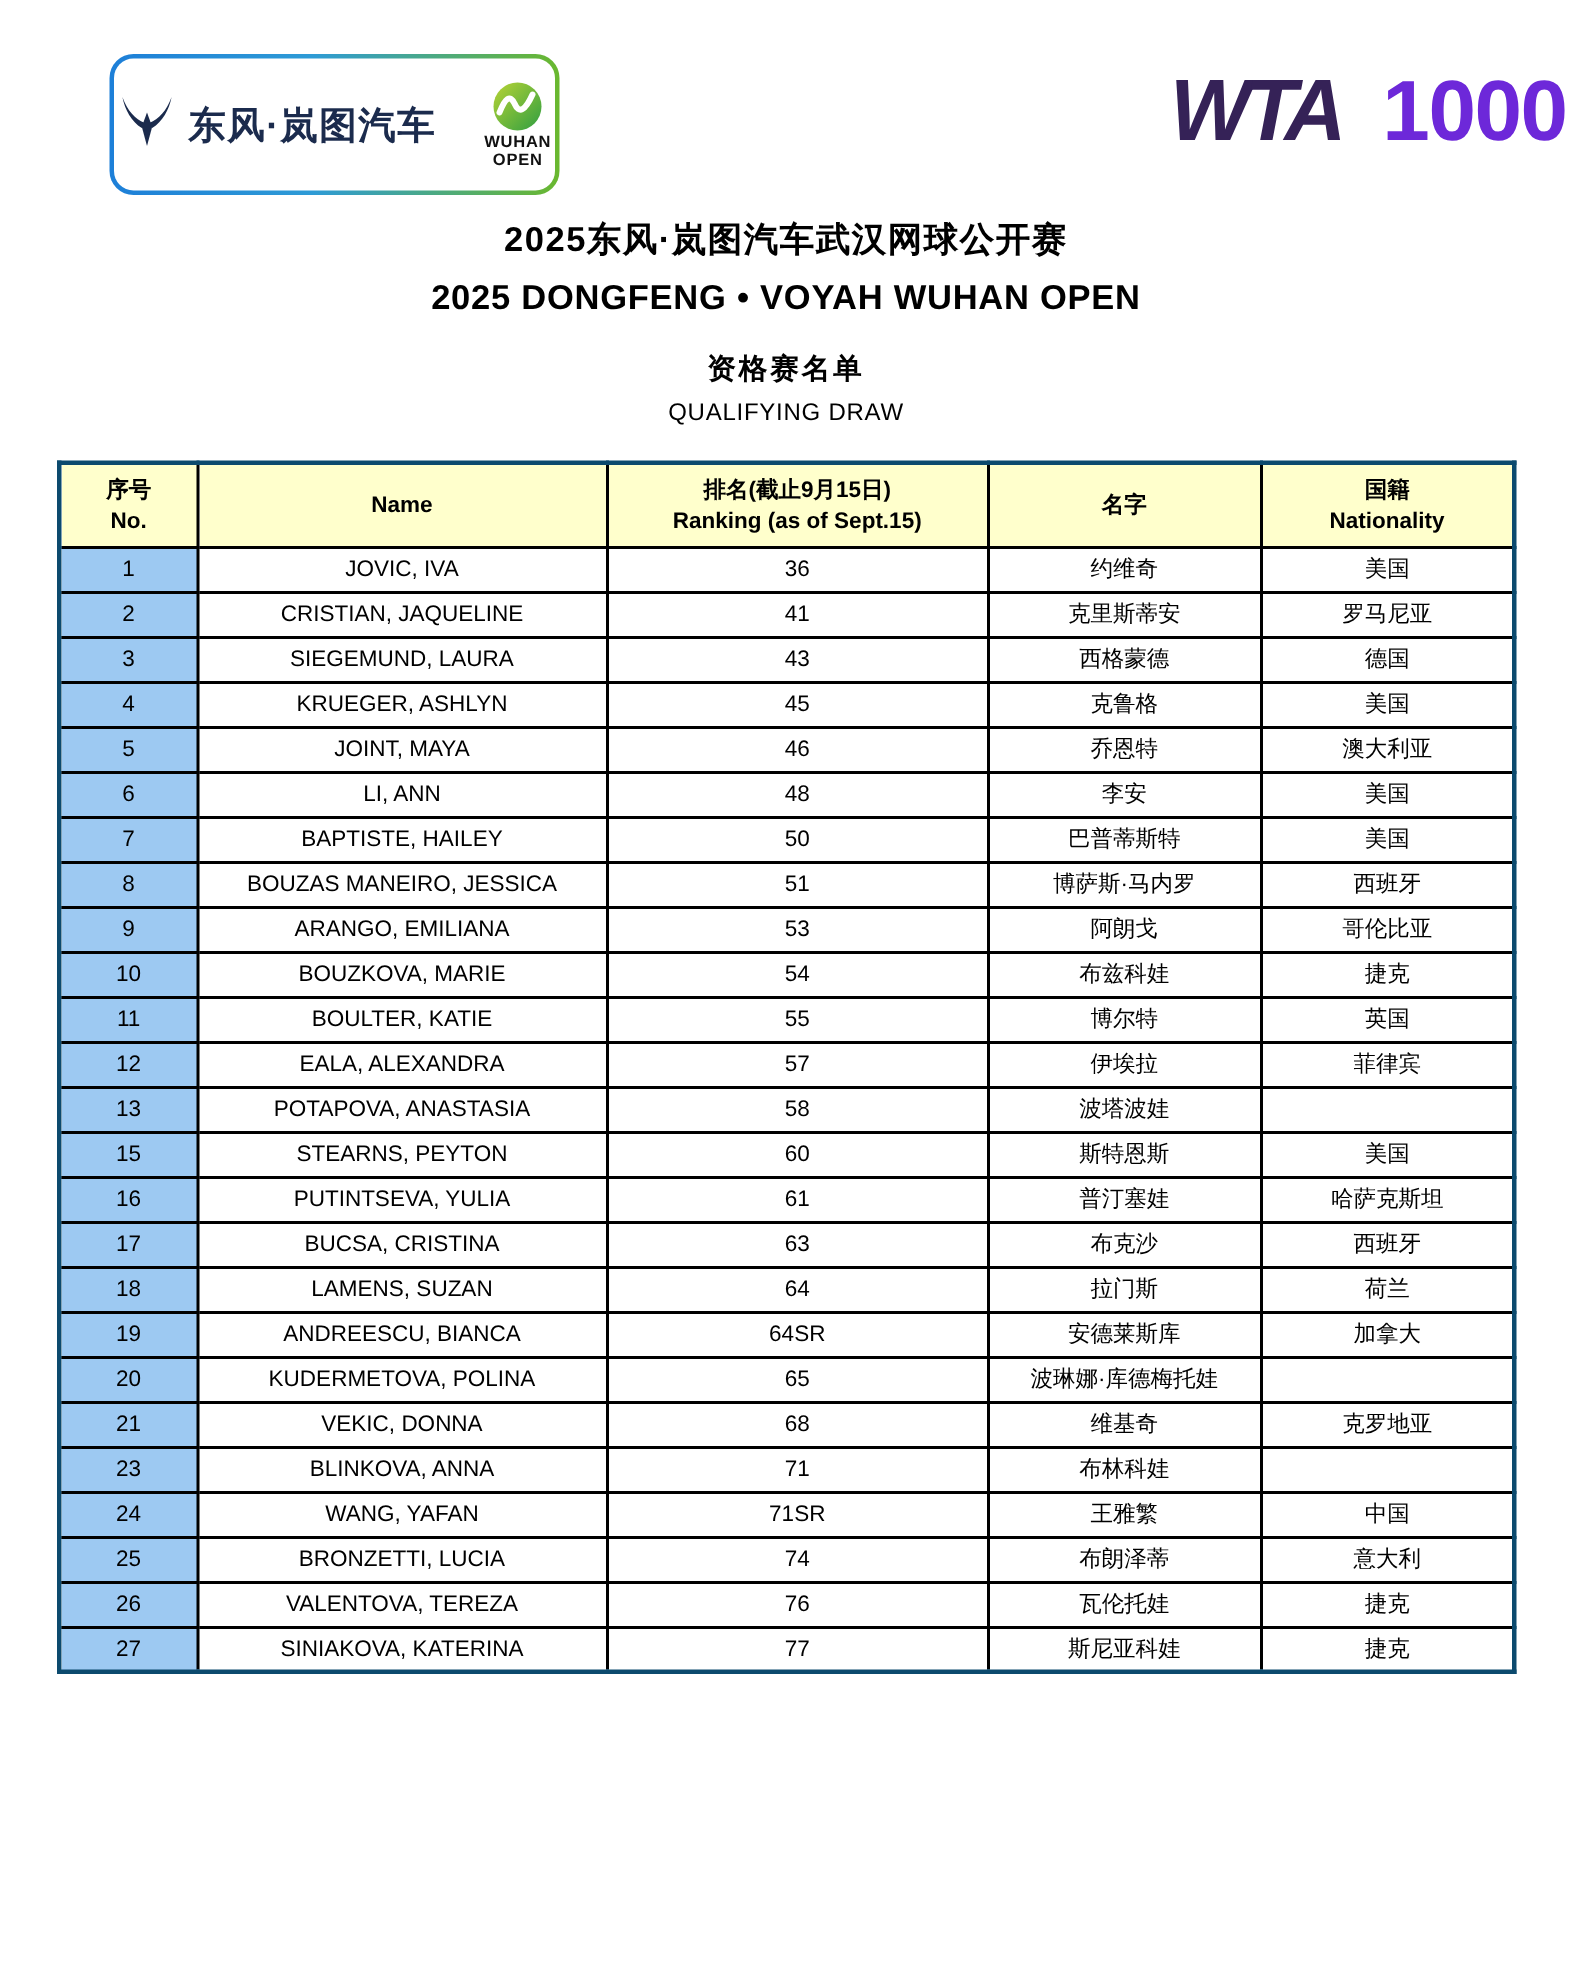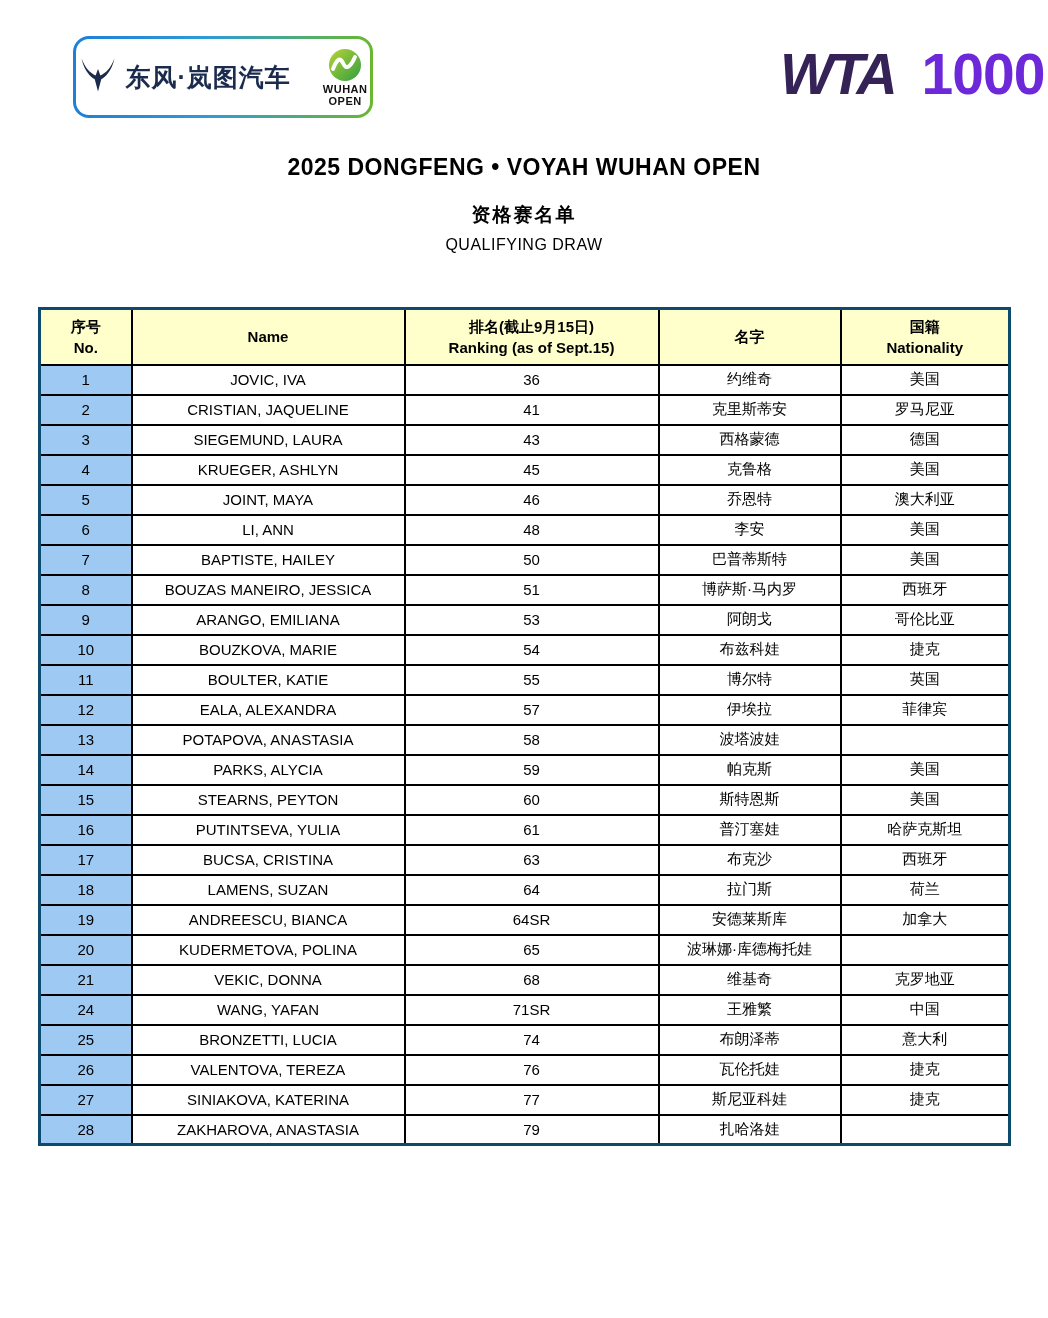--- a/index.html
+++ b/index.html
@@ -4,21 +4,21 @@
 <style>
   * { box-sizing: border-box; }
   html,body { margin:0; padding:0; }
   body {
     width:1048px; height:1318px; position:relative; background:#ffffff;
     font-family:"Liberation Sans","DejaVu Sans",sans-serif; color:#000;
   }
 
   
   .logo-box {
-    position:absolute; left:73px; top:36px; width:300px; height:82px;
+    position:absolute; left:73px; top:36px; width:300px; height:94px;
     border-radius:16px; padding:3px;
     background:linear-gradient(90deg,#1d7fd8 0%,#2e9bd6 45%,#6ab82e 100%);
   }
   .logo-box-inner {
     width:100%; height:100%; background:#fff; border-radius:13px;
     display:flex; align-items:center; justify-content:center; gap:9px; padding:0 10px;
   }
   .voyah-mark { flex:0 0 auto; }
   .brand-text {
     font-size:25px; font-weight:600; color:#1b2b4d; letter-spacing:1px; white-space:nowrap;
@@ -96,20 +96,21 @@
     </span>
   </div>
 </div>
 
 <div class="wta-logo">
   <span class="wta-word">WTA</span>
   <span class="wta-tier">1000</span>
 </div>
 
 <div class="titles">
+  <div class="title-zh">2025东风·岚图汽车武汉网球公开赛</div>
   <div class="title-en">2025 DONGFENG • VOYAH WUHAN OPEN</div>
   <div class="section-zh">资格赛名单</div>
   <div class="section-en">QUALIFYING DRAW</div>
 </div>
 
 <table class="draw">
   <colgroup>
     <col style="width:92px">
       <col style="width:273px">
       <col style="width:254px">
@@ -224,27 +225,20 @@
         <td class="col-nationality">菲律宾</td>
       </tr>
       <tr>
         <td class="col-no">13</td>
         <td class="col-name">POTAPOVA, ANASTASIA</td>
         <td class="col-ranking">58</td>
         <td class="col-name-zh">波塔波娃</td>
         <td class="col-nationality"></td>
       </tr>
       <tr>
-        <td class="col-no">14</td>
-        <td class="col-name">PARKS, ALYCIA</td>
-        <td class="col-ranking">59</td>
-        <td class="col-name-zh">帕克斯</td>
-        <td class="col-nationality">美国</td>
-      </tr>
-      <tr>
         <td class="col-no">15</td>
         <td class="col-name">STEARNS, PEYTON</td>
         <td class="col-ranking">60</td>
         <td class="col-name-zh">斯特恩斯</td>
         <td class="col-nationality">美国</td>
       </tr>
       <tr>
         <td class="col-no">16</td>
         <td class="col-name">PUTINTSEVA, YULIA</td>
         <td class="col-ranking">61</td>
@@ -280,20 +274,27 @@
         <td class="col-nationality"></td>
       </tr>
       <tr>
         <td class="col-no">21</td>
         <td class="col-name">VEKIC, DONNA</td>
         <td class="col-ranking">68</td>
         <td class="col-name-zh">维基奇</td>
         <td class="col-nationality">克罗地亚</td>
       </tr>
       <tr>
+        <td class="col-no">23</td>
+        <td class="col-name">BLINKOVA, ANNA</td>
+        <td class="col-ranking">71</td>
+        <td class="col-name-zh">布林科娃</td>
+        <td class="col-nationality"></td>
+      </tr>
+      <tr>
         <td class="col-no">24</td>
         <td class="col-name">WANG, YAFAN</td>
         <td class="col-ranking">71SR</td>
         <td class="col-name-zh">王雅繁</td>
         <td class="col-nationality">中国</td>
       </tr>
       <tr>
         <td class="col-no">25</td>
         <td class="col-name">BRONZETTI, LUCIA</td>
         <td class="col-ranking">74</td>
@@ -307,21 +308,14 @@
         <td class="col-name-zh">瓦伦托娃</td>
         <td class="col-nationality">捷克</td>
       </tr>
       <tr>
         <td class="col-no">27</td>
         <td class="col-name">SINIAKOVA, KATERINA</td>
         <td class="col-ranking">77</td>
         <td class="col-name-zh">斯尼亚科娃</td>
         <td class="col-nationality">捷克</td>
       </tr>
-      <tr>
-        <td class="col-no">28</td>
-        <td class="col-name">ZAKHAROVA, ANASTASIA</td>
-        <td class="col-ranking">79</td>
-        <td class="col-name-zh">扎哈洛娃</td>
-        <td class="col-nationality"></td>
-      </tr>
     </tbody>
 </table>
 
 </body></html>

